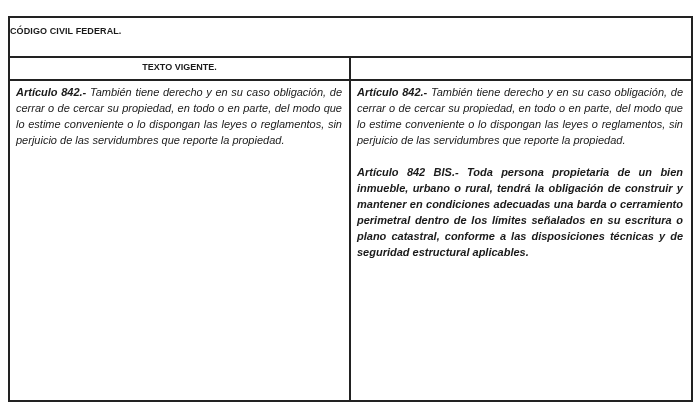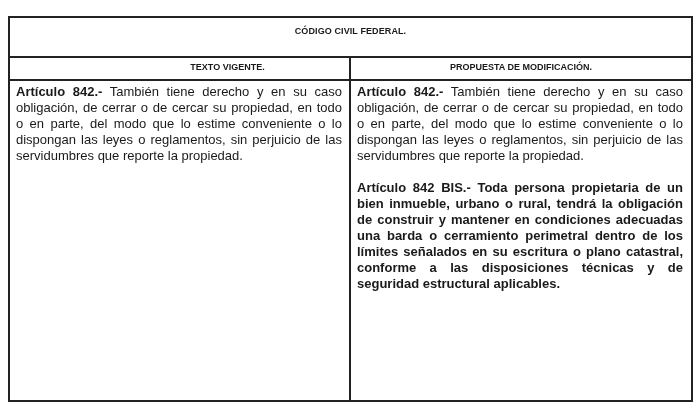--- a/index.html
+++ b/index.html
@@ -2,45 +2,44 @@
 <html><head>
 <meta charset="utf-8">
 <style>
   html, body { margin: 0; padding: 0; background: #ffffff; }
   body { width: 700px; height: 414px; position: relative; overflow: hidden;
          font-family: "Liberation Sans", sans-serif; color: #1a1a1a; }
   .tbl { position: absolute; left: 8px; top: 16px; width: 685px; height: 386px;
          border: 2px solid #222; box-sizing: border-box; }
   .title-row { position: absolute; left: 0; top: 0; right: 0; height: 38px;
                border-bottom: 2px solid #222; }
-  .title { position: absolute; left: 0; right: 0; top: 8px; text-align: center;
+  .title { position: absolute; left: 0; right: 0; top: 8px; text-align: left;
            font-size: 9px; font-weight: bold; letter-spacing: 0.1px; }
   .head-row { position: absolute; left: 0; top: 38px; right: 0; height: 23px;
               border-bottom: 2px solid #222; }
   .col-div { position: absolute; left: 339px; top: 38px; bottom: 0; width: 2px; background: #222; }
   .head-cell { position: absolute; top: 6px; font-size: 9px; font-weight: bold; text-align: center; }
-  .head-left { left: 0; width: 339px; padding-left: 48px; }
+  .head-left { left: 0; width: 339px; }
   .head-right { left: 341px; right: 0; }
-  .body-cell { position: absolute; top: 66px; font-size: 13px; line-height: 16px; text-align: justify; }
+  .body-cell { position: absolute; top: 66px; font-size: 11px; line-height: 16px; text-align: justify; font-style: italic; }
   .body-left { left: 6px; width: 326px; }
   .body-right { left: 347px; width: 326px; }
   .para { margin: 0 0 16px 0; }
   .para b { font-weight: bold; }
   .bold-para { font-weight: bold; }
 </style>
 </head>
 <body>
 
 <div class="tbl">
   <div class="title-row">
     <div class="title">CÓDIGO CIVIL FEDERAL.</div>
   </div>
   <div class="head-row">
     <div class="head-cell head-left">TEXTO VIGENTE.</div>
-    <div class="head-cell head-right">PROPUESTA DE MODIFICACIÓN.</div>
   </div>
   <div class="col-div"></div>
 
   <div class="body-cell body-left">
     <p class="para"><b>Artículo 842.-</b><span> También tiene derecho y en su caso obligación, de cerrar o de cercar su propiedad, en todo o en parte, del modo que lo estime conveniente o lo dispongan las leyes o reglamentos, sin perjuicio de las servidumbres que reporte la propiedad.</span></p>
   </div>
 
   <div class="body-cell body-right">
     <p class="para"><b>Artículo 842.-</b><span> También tiene derecho y en su caso obligación, de cerrar o de cercar su propiedad, en todo o en parte, del modo que lo estime conveniente o lo dispongan las leyes o reglamentos, sin perjuicio de las servidumbres que reporte la propiedad.</span></p>
     <p class="para bold-para">Artículo 842 BIS.- Toda persona propietaria de un bien inmueble, urbano o rural, tendrá la obligación de construir y mantener en condiciones adecuadas una barda o cerramiento perimetral dentro de los límites señalados en su escritura o plano catastral, conforme a las disposiciones técnicas y de seguridad estructural aplicables.</p>

